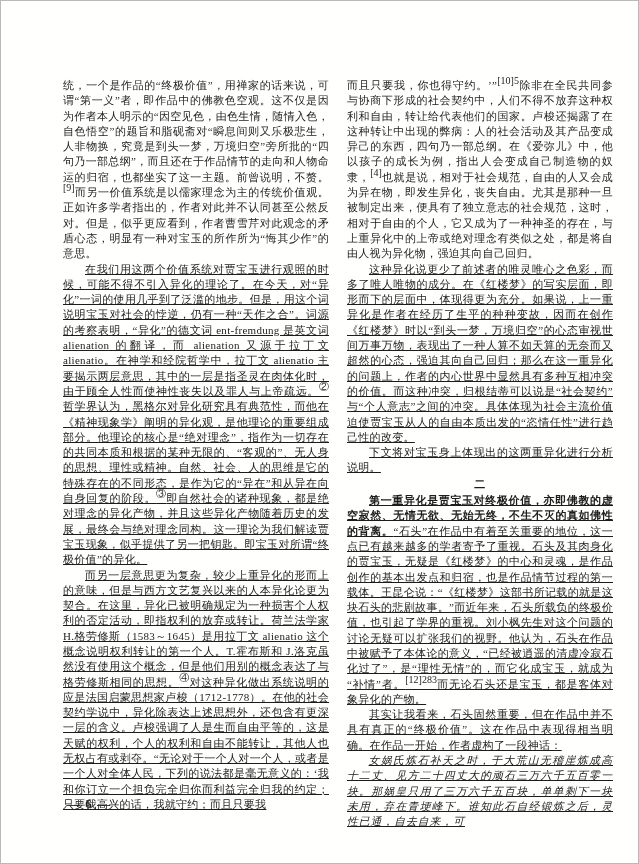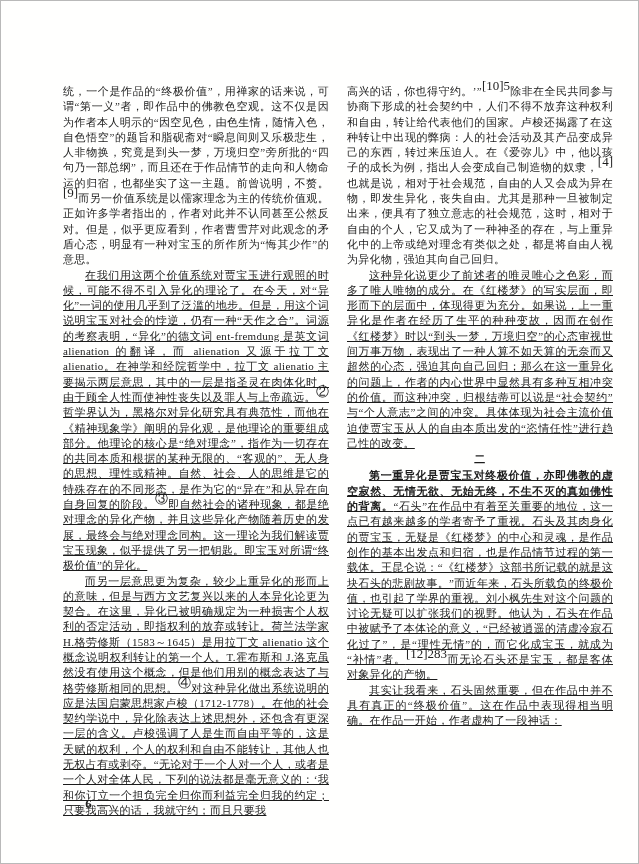--- a/index.html
+++ b/index.html
@@ -11,42 +11,42 @@
   .page {
     position: relative;
     width: 637px; height: 862px;
     border: 1px solid #b9b9b9;
     background: #fffffe;
     color: #1c1c1c;
     overflow: hidden;
   }
   .content {
     position: absolute;
-    left: 62px; top: 83px;
+    left: 62px; top: 77px;
     width: 550px;
     display: flex;
     gap: 18px;
   }
   .column {
     width: 266px;
     font-size: 11px;
     line-height: 15.3px;
     text-align: justify;
     letter-spacing: 0.3px;
   }
   .column p { margin: 0; }
   .indent { text-indent: 2em; text-decoration: underline; }
   .heading {
     text-align: center;
     font-weight: 700;
     font-family: "Liberation Sans", "DejaVu Sans", sans-serif;
     margin: 1px 0;
   }
   sup {
-    font-size: 13px;
+    font-size: 10px;
     line-height: 0;
     letter-spacing: 0;
     vertical-align: super;
   }
   .bold {
     font-weight: 700;
     font-family: "Liberation Sans", "DejaVu Sans", sans-serif;
   }
   .quote {
     font-style: italic;
@@ -66,23 +66,25 @@
 <body>
 
 <div class="page">
   <div class="content">
     <div class="column">
         <p class=""><span>统，一个是作品的“终极价值”，用禅家的话来说，可谓“第一义”者，即作品中的佛教色空观。这不仅是因为作者本人明示的“因空见色，由色生情，随情入色，自色悟空”的题旨和脂砚斋对“瞬息间则又乐极悲生，人非物换，究竟是到头一梦，万境归空”旁所批的“四句乃一部总纲”，而且还在于作品情节的走向和人物命运的归宿，也都坐实了这一主题。前曾说明，不赘。</span><sup>[9]</sup><span>而另一价值系统是以儒家理念为主的传统价值观。正如许多学者指出的，作者对此并不认同甚至公然反对。但是，似乎更应看到，作者曹雪芹对此观念的矛盾心态，明显有一种对宝玉的所作所为“悔其少作”的意思。</span></p>
         <p class="indent"><span>在我们用这两个价值系统对贾宝玉进行观照的时候，可能不得不引入异化的理论了。在今天，对“异化”一词的使用几乎到了泛滥的地步。但是，用这个词说明宝玉对社会的悖逆，仍有一种“天作之合”。词源的考察表明，“异化”的德文词 ent-fremdung 是英文词 alienation 的翻译，而 alienation 又源于拉丁文 alienatio。在神学和经院哲学中，拉丁文 alienatio 主要揭示两层意思，其中的一层是指圣灵在肉体化时，由于顾全人性而使神性丧失以及罪人与上帝疏远。</span><sup>②</sup><span>哲学界认为，黑格尔对异化研究具有典范性，而他在《精神现象学》阐明的异化观，是他理论的重要组成部分。他理论的核心是“绝对理念”，指作为一切存在的共同本质和根据的某种无限的、“客观的”、无人身的思想、理性或精神。自然、社会、人的思维是它的特殊存在的不同形态，是作为它的“异在”和从异在向自身回复的阶段。</span><sup>③</sup><span>即自然社会的诸种现象，都是绝对理念的异化产物，并且这些异化产物随着历史的发展，最终会与绝对理念同构。这一理论为我们解读贾宝玉现象，似乎提供了另一把钥匙。即宝玉对所谓“终极价值”的异化。</span></p>
         <p class="indent"><span>而另一层意思更为复杂，较少上重异化的形而上的意味，但是与西方文艺复兴以来的人本异化论更为契合。在这里，异化已被明确规定为一种损害个人权利的否定活动，即指权利的放弃或转让。荷兰法学家 H.格劳修斯（1583～1645）是用拉丁文 alienatio 这个概念说明权利转让的第一个人。T.霍布斯和 J.洛克虽然没有使用这个概念，但是他们用别的概念表达了与格劳修斯相同的思想。</span><sup>④</sup><span>对这种异化做出系统说明的应是法国启蒙思想家卢梭（1712-1778）。在他的社会契约学说中，异化除表达上述思想外，还包含有更深一层的含义。卢梭强调了人是生而自由平等的，这是天赋的权利，个人的权利和自由不能转让，其他人也无权占有或剥夺。“无论对于一个人对一个人，或者是一个人对全体人民，下列的说法都是毫无意义的：‘我和你订立一个担负完全归你而利益完全归我的约定；只要我高兴的话，我就守约；而且只要我</span></p>
       </div>
     <div class="column">
-        <p class=""><span>高兴的话，你也得守约。’”</span><sup>[10]5</sup><span>除非在全民共同参与协商下形成的社会契约中，人们不得不放弃这种权利和自由，转让给代表他们的国家。卢梭还揭露了在这种转让中出现的弊病：人的社会活动及其产品变成异己的东西，转过来压迫人。在《爱弥儿》中，他以孩子的成长为例，指出人会变成自己制造物的奴隶，</span><sup>[4]</sup><span>也就是说，相对于社会规范，自由的人又会成为异在物，即发生异化，丧失自由。尤其是那种一旦被制定出来，便具有了独立意志的社会规范，这时，相对于自由的个人，它又成为了一种神圣的存在，与上重异化中的上帝或绝对理念有类似之处，都是将自由人视为异化物，强迫其向自己回归。</span></p>
+        <p class=""><span>而且只要我，你也得守约。’”</span><sup>[10]5</sup><span>除非在全民共同参与协商下形成的社会契约中，人们不得不放弃这种权利和自由，转让给代表他们的国家。卢梭还揭露了在这种转让中出现的弊病：人的社会活动及其产品变成异己的东西，四句乃一部总纲。在《爱弥儿》中，他以孩子的成长为例，指出人会变成自己制造物的奴隶，</span><sup>[4]</sup><span>也就是说，相对于社会规范，自由的人又会成为异在物，即发生异化，丧失自由。尤其是那种一旦被制定出来，便具有了独立意志的社会规范，这时，相对于自由的个人，它又成为了一种神圣的存在，与上重异化中的上帝或绝对理念有类似之处，都是将自由人视为异化物，强迫其向自己回归。</span></p>
         <p class="indent"><span>这种异化说更少了前述者的唯灵唯心之色彩，而多了唯人唯物的成分。在《红楼梦》的写实层面，即形而下的层面中，体现得更为充分。如果说，上一重异化是作者在经历了生平的种种变故，因而在创作《红楼梦》时以“到头一梦，万境归空”的心态审视世间万事万物，表现出了一种人算不如天算的无奈而又超然的心态，强迫其向自己回归；那么在这一重异化的问题上，作者的内心世界中显然具有多种互相冲突的价值。而这种冲突，归根结蒂可以说是“社会契约”与“个人意志”之间的冲突。具体体现为社会主流价值迫使贾宝玉从人的自由本质出发的“恣情任性”进行趋己性的改变。</span></p>
+        <p class="indent"><span>下文将对宝玉身上体现出的这两重异化进行分析说明。</span></p>
         <div class="heading"><span class="bold">二</span></div>
         <p class="indent"><span class="bold">第一重异化是贾宝玉对终极价值，亦即佛教的虚空寂然、无情无欲、无始无终，不生不灭的真如佛性的背离。</span><span>“石头”在作品中有着至关重要的地位，这一点已有越来越多的学者寄予了重视。石头及其肉身化的贾宝玉，无疑是《红楼梦》的中心和灵魂，是作品创作的基本出发点和归宿，也是作品情节过程的第一载体。王昆仑说：“《红楼梦》这部书所记载的就是这块石头的悲剧故事。”而近年来，石头所载负的终极价值，也引起了学界的重视。刘小枫先生对这个问题的讨论无疑可以扩张我们的视野。他认为，石头在作品中被赋予了本体论的意义，“已经被逍遥的清虚冷寂石化过了”，是“理性无情”的，而它化成宝玉，就成为“补情”者。</span><sup>[12]283</sup><span>而无论石头还是宝玉，都是客体对象异化的产物。</span></p>
         <p class="indent"><span>其实让我看来，石头固然重要，但在作品中并不具有真正的“终极价值”。这在作品中表现得相当明确。在作品一开始，作者虚构了一段神话：</span></p>
+        <p class="quote indent"><span>女娲氏炼石补天之时，于大荒山无稽崖炼成高十二丈、见方二十四丈大的顽石三万六千五百零一块。那娲皇只用了三万六千五百块，单单剩下一块未用，弃在青埂峰下。谁知此石自经锻炼之后，灵性已通，自去自来，可</span></p>
       </div>
   </div>
   <div class="footer">
     <span>— 6 —</span>
   </div>
 </div>
 
 </body></html>

